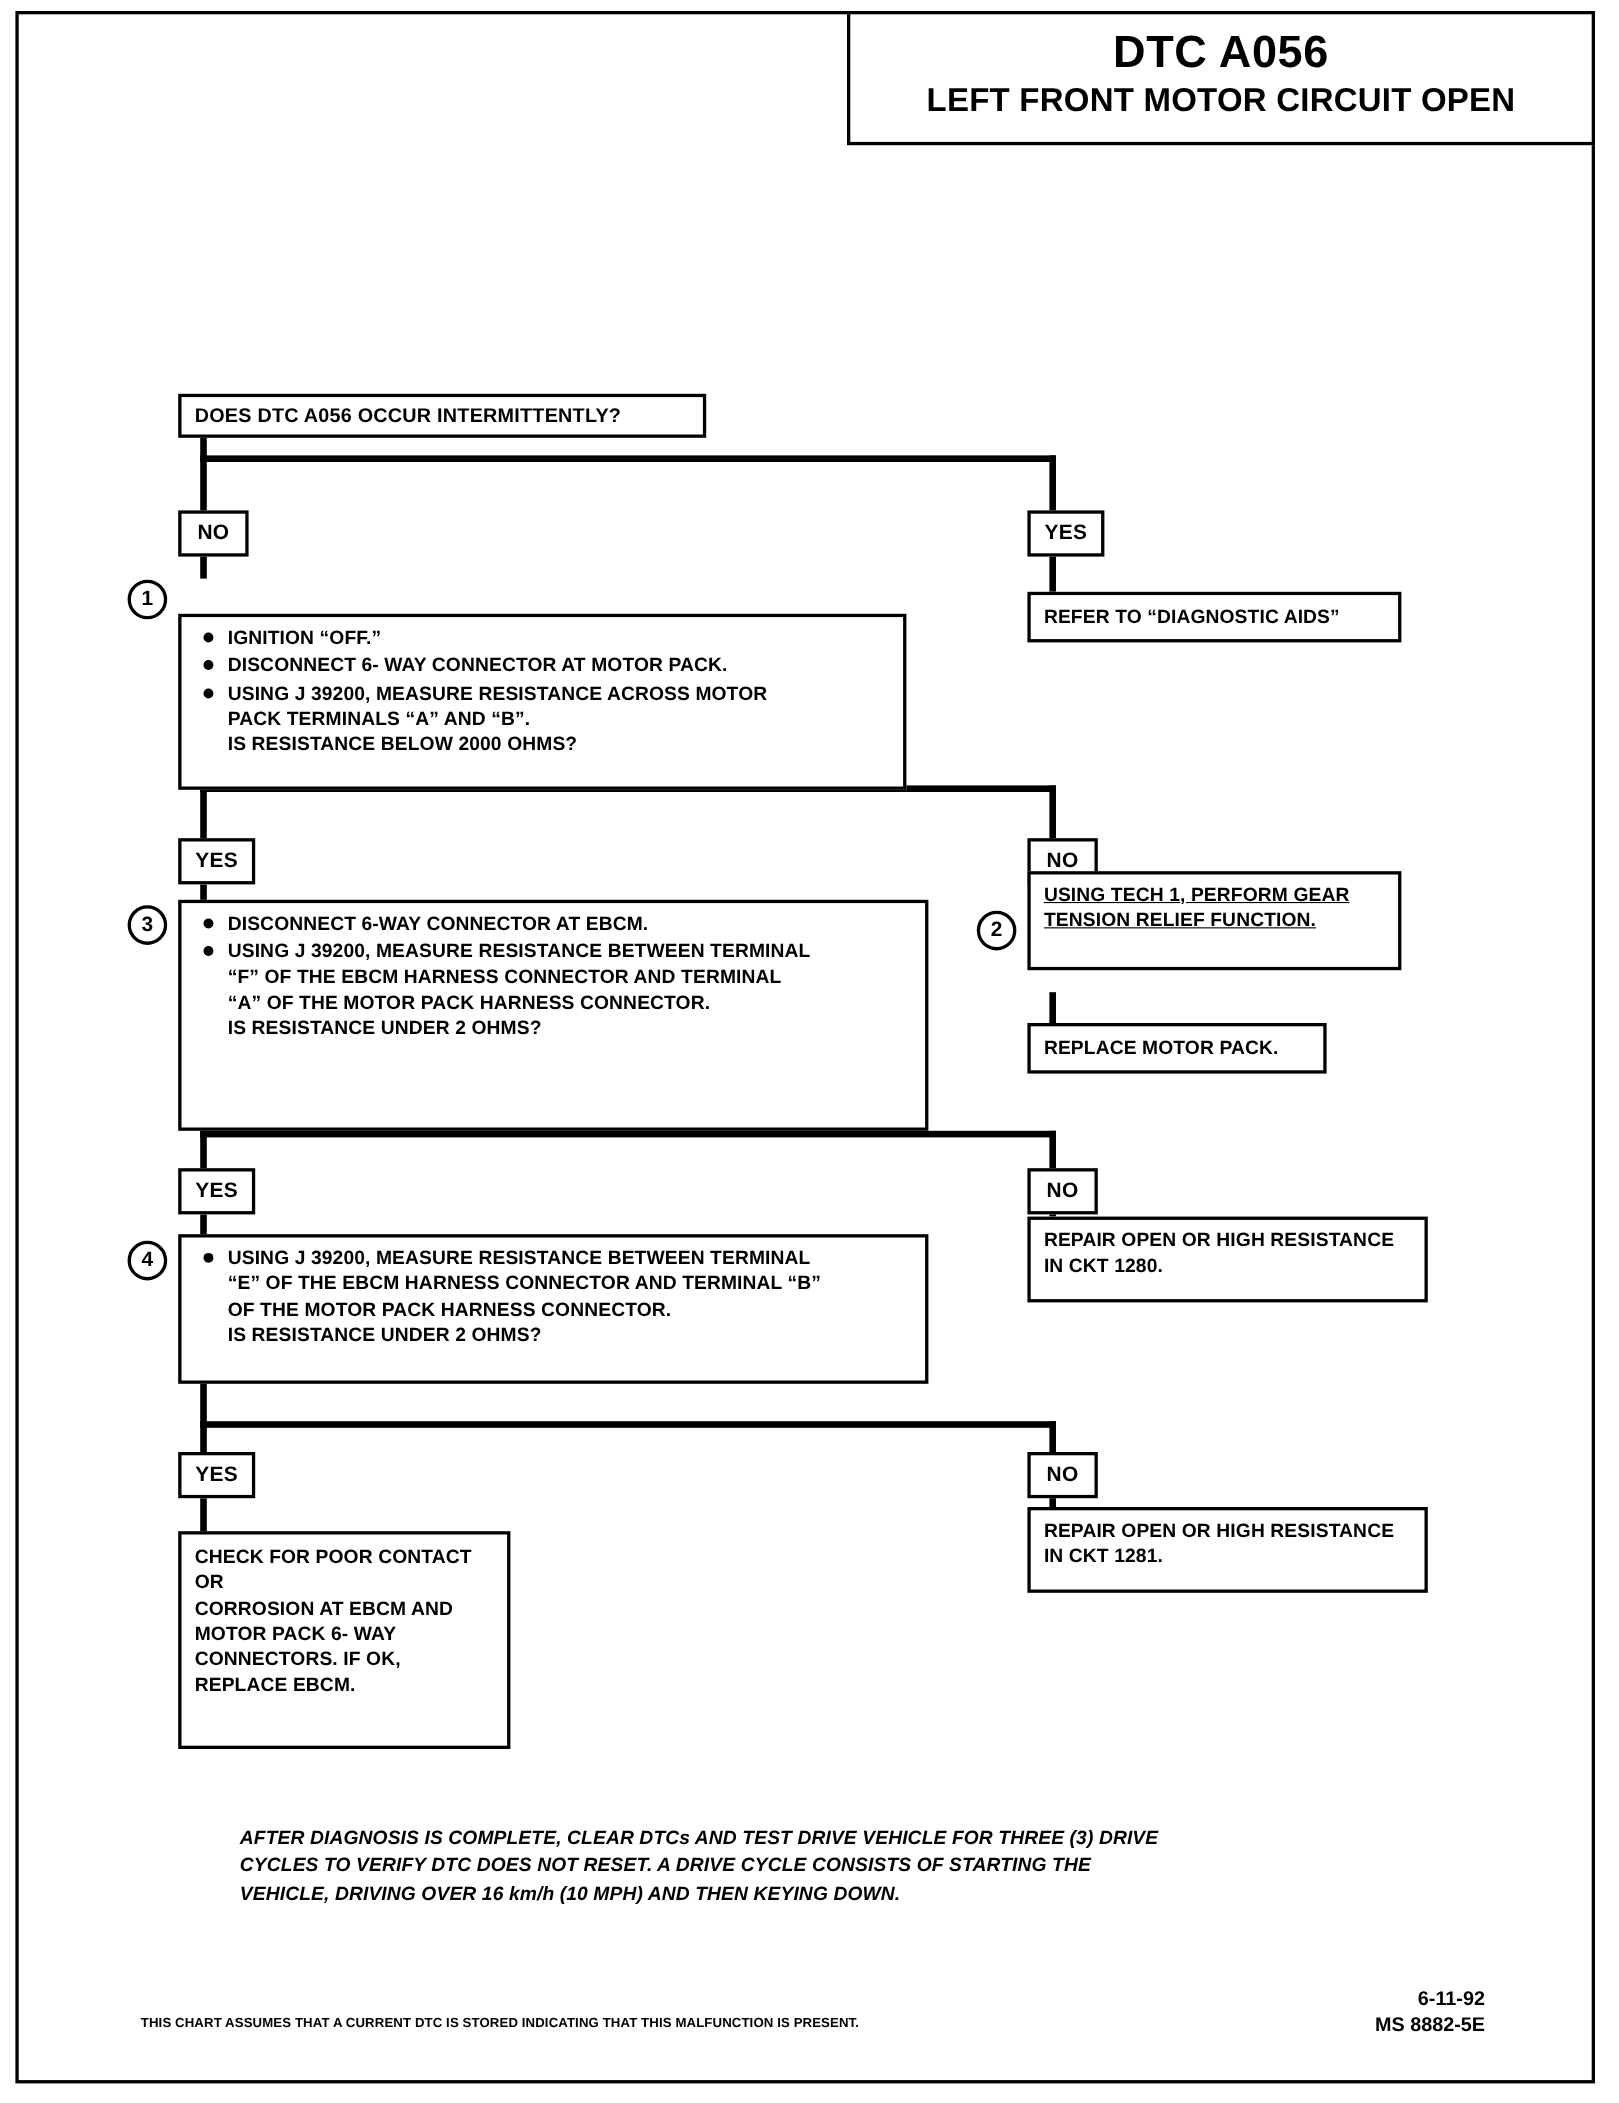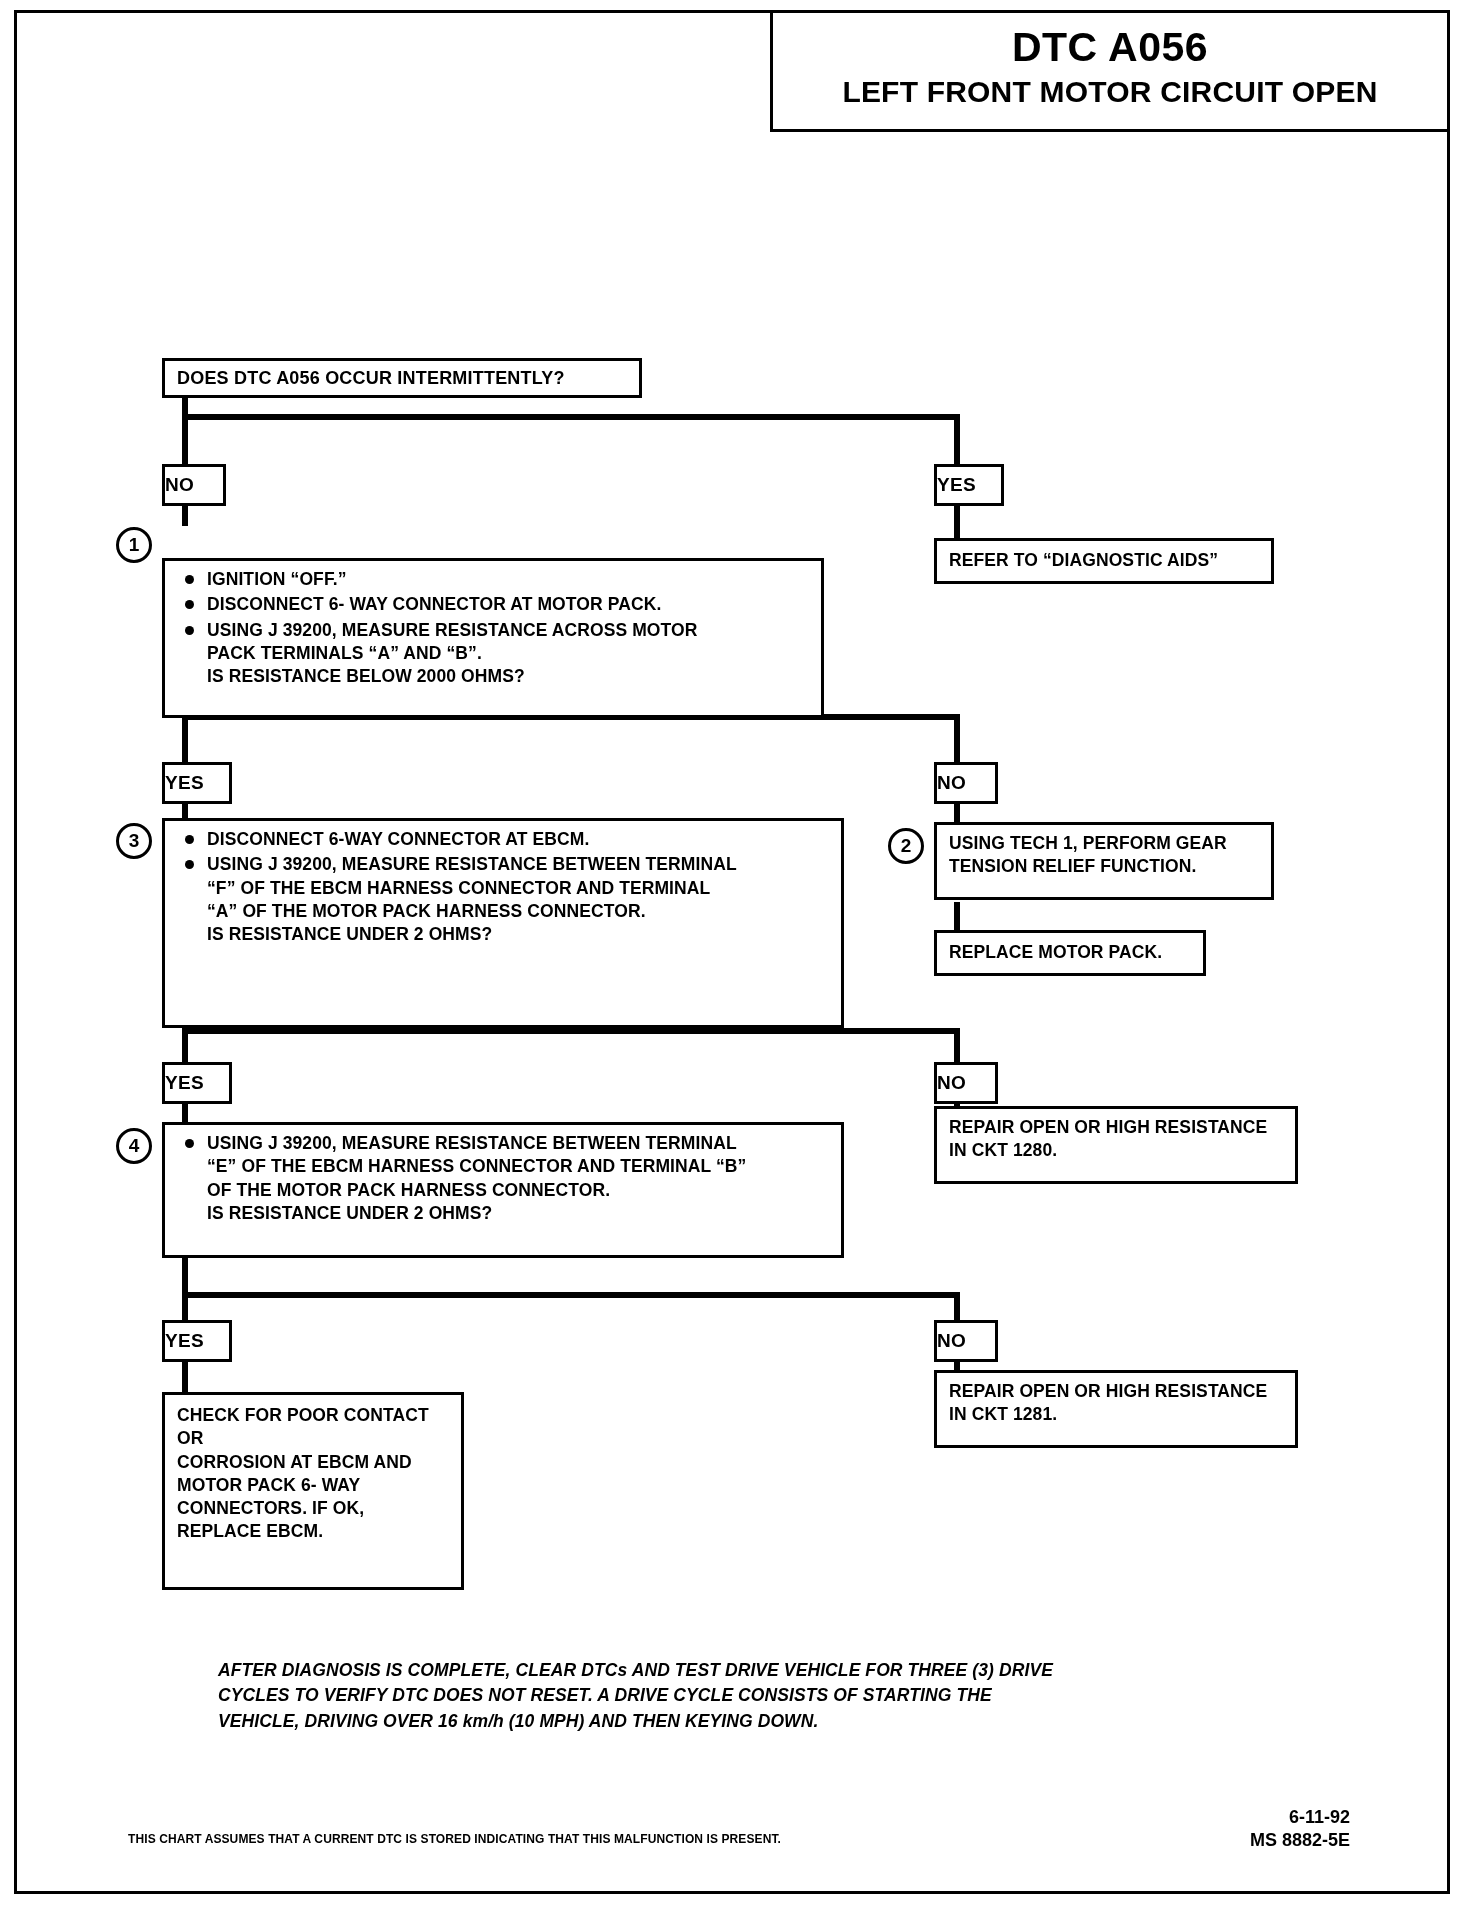--- a/index.html
+++ b/index.html
@@ -56,20 +56,21 @@
   .box .pad { padding:7px 10px 6px 12px; }
   .label-box {
     position:absolute;
     border:3px solid #000;
     background:#fff;
     box-sizing:border-box;
     font-weight:bold;
     font-size:19px;
     display:flex;
     align-items:center;
+    justify-content:center;
     letter-spacing:0.3px;
   }
   .q-box {
     position:absolute;
     border:3px solid #000;
     background:#fff;
     box-sizing:border-box;
     font-weight:bold;
     font-size:18px;
     display:flex;
@@ -246,21 +247,21 @@
         <span class="line">“A” OF THE MOTOR PACK HARNESS CONNECTOR.</span>
         <span class="line">IS RESISTANCE UNDER 2 OHMS?</span>
       </li>
     </ul>
   </div>
 </div>
 
 <div class="circle-num" style="left:888px; top:828px;">
   <span>2</span>
 </div>
-<div class="box" style="left:934px; top:822px; width:340px; height:78px;">
+<div class="box" style="left:934px; top:792px; width:340px; height:90px;text-decoration:underline;">
   <div class="pad plain">
     <span class="line">USING TECH 1, PERFORM GEAR</span>
     <span class="line">TENSION RELIEF FUNCTION.</span>
   </div>
 </div>
 
 <div class="box" style="left:934px; top:930px; width:272px; height:46px;">
   <div class="pad plain" style="padding-top:8px;">
     <span class="line">REPLACE MOTOR PACK.</span>
   </div>

